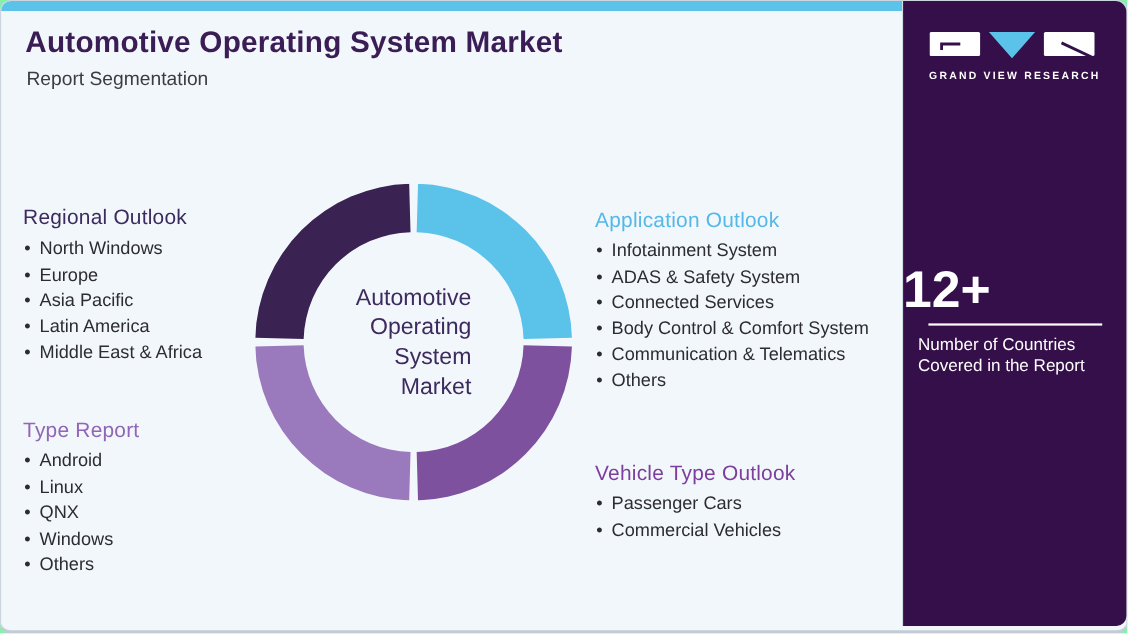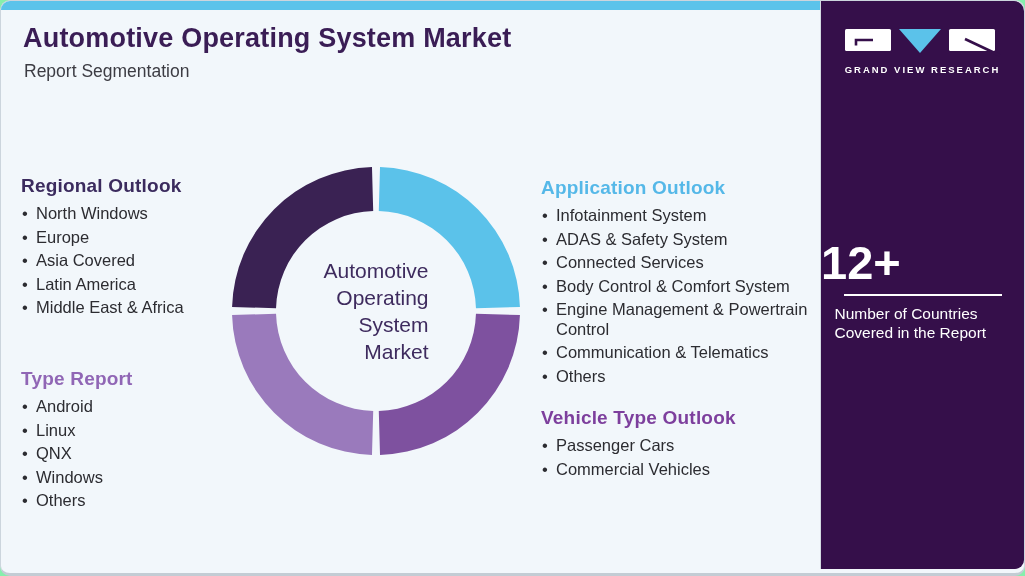--- a/index.html
+++ b/index.html
@@ -2,21 +2,21 @@
 <html><head>
 <meta charset="utf-8">
 <style>
   html,body{margin:0;padding:0;background:#ffffff;font-family:"Liberation Sans",sans-serif;}
   .page{position:relative;width:1025px;height:576px;background:#86efac;overflow:hidden;}
   .frame{position:absolute;inset:0;background:#f2f7fb;border:1px solid #ccd5dd;border-bottom:3px solid #c3ccd4;border-radius:10px;box-sizing:border-box;}
   .topbar{position:absolute;top:0;left:0;width:822px;height:9px;background:#5bc3ea;border-radius:10px 0 0 0;}
   .page-title{position:absolute;left:22px;top:22px;margin:0;font-size:27px;font-weight:bold;color:#3a1d55;letter-spacing:.2px;}
   .page-subtitle{position:absolute;left:23px;top:60px;font-size:17.5px;color:#3c3c43;}
   .sec{position:absolute;}
-  .sec h2{margin:4px 0 7px 0;font-size:19px;font-weight:bold;letter-spacing:.2px;}
+  .sec h2{margin:17px 0 7px 0;font-size:19px;font-weight:normal;letter-spacing:.2px;}
   .sec ul{list-style:none;margin:0;padding:0;font-size:16.5px;color:#2c2c31;}
   .sec li{position:relative;padding-left:15px;line-height:19.5px;margin-bottom:4px;}
   .sec li::before{content:"\2022";position:absolute;left:1px;top:0;}
   .sec-regional{left:20px;top:170px;width:235px;}
   .sec-type{left:20px;top:363px;width:235px;}
   .sec-application{left:540px;top:172px;width:285px;}
   .sec-vehicle{left:540px;top:402px;width:285px;}
   .donut-wrap{position:absolute;left:231px;top:166px;width:288px;height:288px;}
   .donut-center{position:absolute;inset:0;display:flex;align-items:center;justify-content:center;text-align:right;font-size:21px;line-height:27px;color:#3e2b5e;white-space:pre-line;pointer-events:none;}
   .sidebar{position:absolute;top:0;right:0;bottom:4px;width:203px;background:#350f4a;border-radius:0 10px 9px 0;box-shadow:-1px 0 0 #d2dae1;}
@@ -39,21 +39,21 @@
     <div class="topbar"></div>
 
     <h1 class="page-title">Automotive Operating System Market</h1>
     <div class="page-subtitle">Report Segmentation</div>
 
     <section class="sec sec-regional">
       <h2 style="color: rgb(59, 43, 94);">Regional Outlook</h2>
       <ul>
           <li>North Windows</li>
           <li>Europe</li>
-          <li>Asia Covered</li>
+          <li>Asia Pacific</li>
           <li>Latin America</li>
           <li>Middle East &amp; Africa</li>
         </ul>
     </section>
 
     <section class="sec sec-type">
       <h2 style="color: rgb(144, 102, 181);">Type Report</h2>
       <ul>
           <li>Android</li>
           <li>Linux</li>
@@ -63,21 +63,20 @@
         </ul>
     </section>
 
     <section class="sec sec-application">
       <h2 style="color: rgb(85, 184, 232);">Application Outlook</h2>
       <ul>
           <li>Infotainment System</li>
           <li>ADAS &amp; Safety System</li>
           <li>Connected Services</li>
           <li>Body Control &amp; Comfort System</li>
-          <li>Engine Management &amp; Powertrain Control</li>
           <li>Communication &amp; Telematics</li>
           <li>Others</li>
         </ul>
     </section>
 
     <section class="sec sec-vehicle">
       <h2 style="color: rgb(125, 63, 157);">Vehicle Type Outlook</h2>
       <ul>
           <li>Passenger Cars</li>
           <li>Commercial Vehicles</li>

